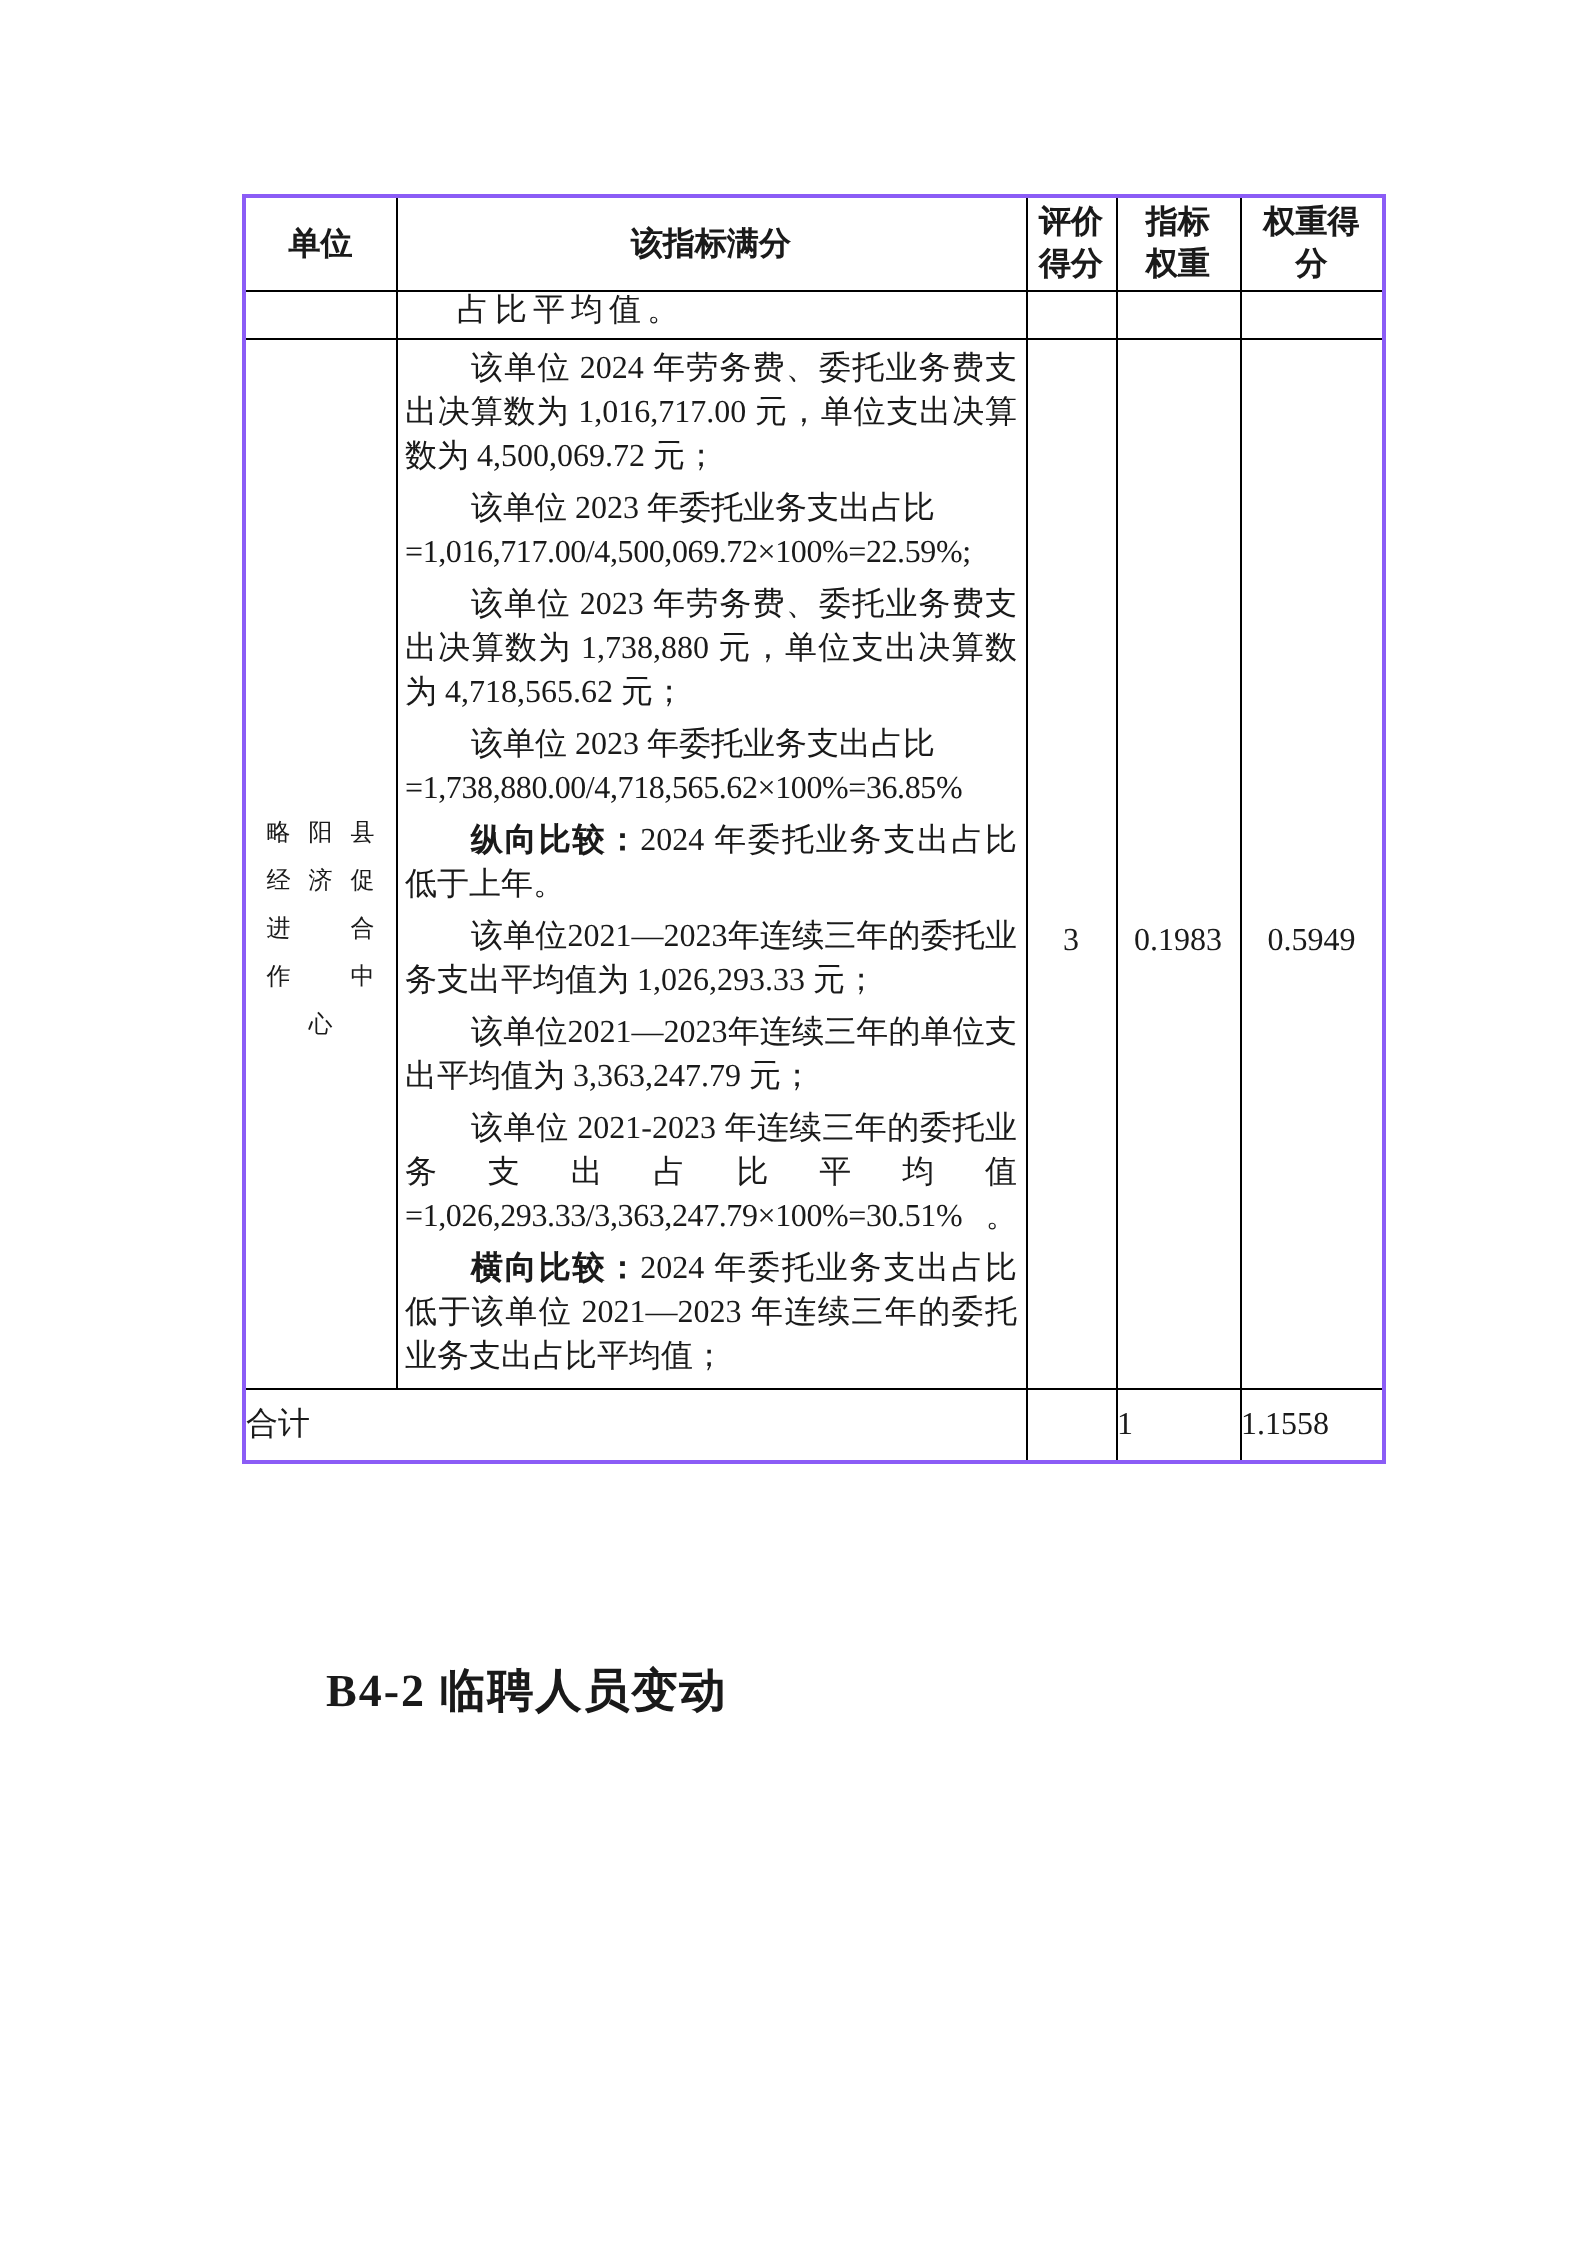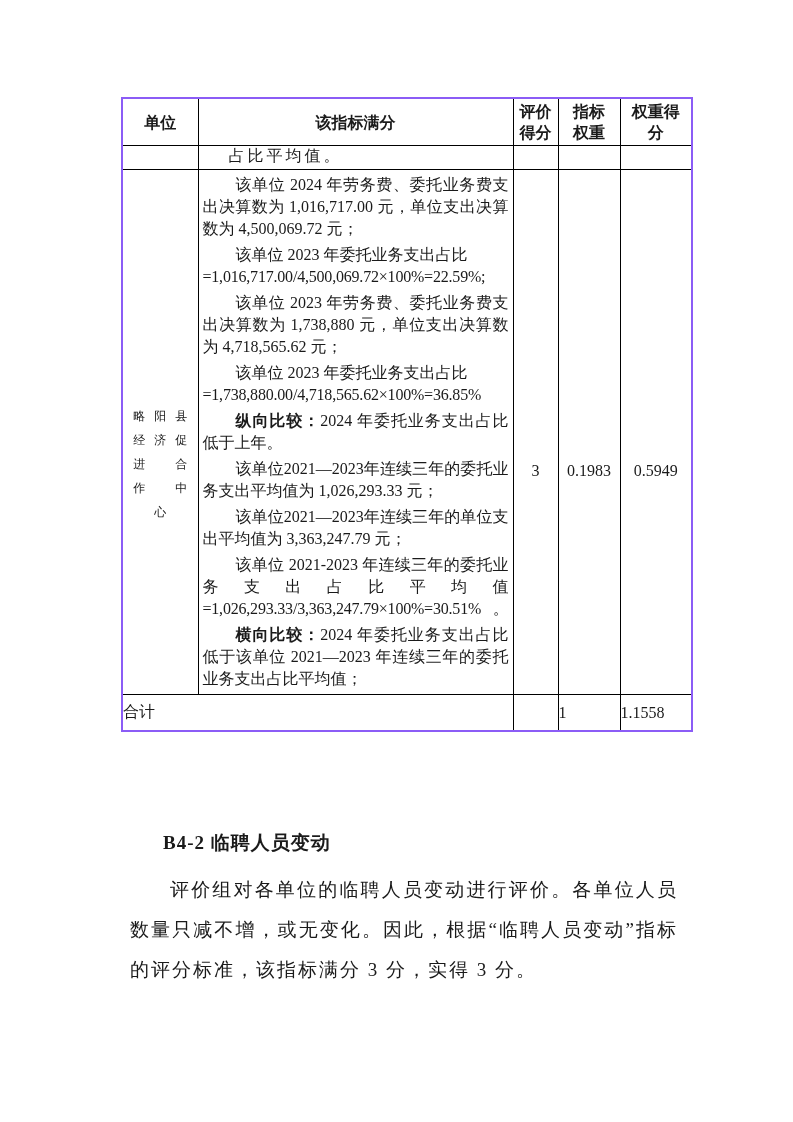--- a/index.html
+++ b/index.html
@@ -37,21 +37,21 @@
     text-align:justify; text-align-last:justify;
     line-height:24px; font-size:12px;
   }
   .unit-line:last-child { text-align-last:center; }
   td.val { text-align:center; }
   .val-wrap { margin-top:290px; line-height:22px; }
   tr.total td { height:35px; vertical-align:middle; text-align:left; }
   
   .section { position:absolute; left:130px; top:830px; width:548px; }
   .section h2 {
-    margin:0 0 14px 33px; font-size:19px; font-weight:bold; letter-spacing:1px;
+    margin:0 0 14px 33px; font-size:23px; font-weight:bold; letter-spacing:1px;
   }
   .section .body-para {
     margin:0; font-size:19px; line-height:40px; letter-spacing:2px;
     text-align:justify; text-indent:40px;
   }
 </style>
 </head>
 <body>
 
 <div class="tbl-wrap">
@@ -117,14 +117,13 @@
       <td></td>
       <td>1</td>
       <td>1.1558</td>
     </tr>
   </tbody>
     </table>
 </div>
 
 <div class="section">
   <h2>B4-2 临聘人员变动</h2>
-  <p class="body-para">评价组对各单位的临聘人员变动进行评价。各单位人员数量只减不增，或无变化。因此，根据“临聘人员变动”指标的评分标准，该指标满分 3 分，实得 3 分。</p>
 </div>
 
 </body></html>

